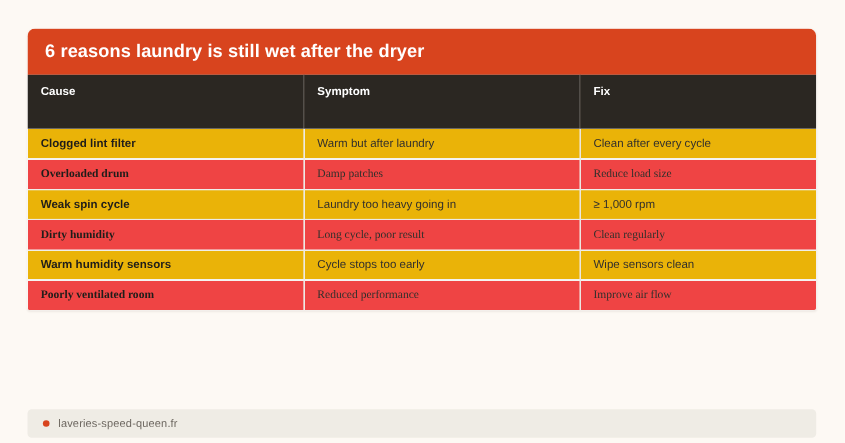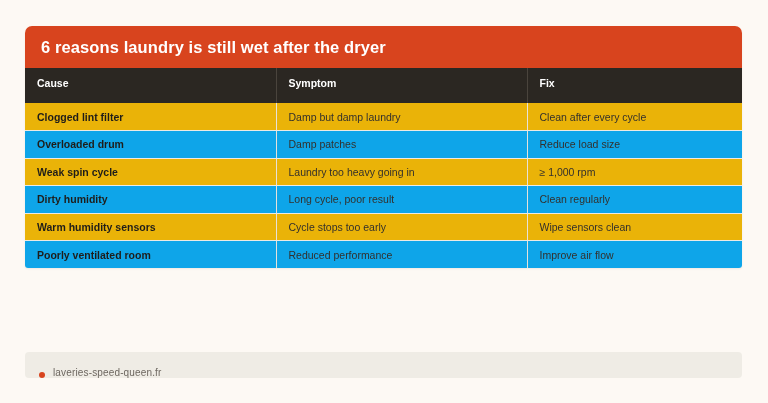--- a/index.html
+++ b/index.html
@@ -61,31 +61,31 @@
   table.data-table col.c3 { width: 215px; }
 
   thead tr {
     background: #2b2722;
   }
   thead th {
     color: #ffffff;
     font-size: 10.5px;
     font-weight: bold;
     text-align: left;
-    padding: 9px 12px 14px 12px;
+    padding: 9px 12px 28px 12px;
     height: 29px;
     box-sizing: border-box;
     border-right: 1px solid #4a443d;
     vertical-align: middle;
     white-space: nowrap;
   }
   thead th:last-child { border-right: none; }
 
   tbody tr { background: #eab308; }
-  tbody tr.alt { background: #0ea5e9; }
+  tbody tr.alt { background: #ef4444; font-family: Liberation Serif, serif; }
 
   tbody td {
     font-size: 10.5px;
     color: #33302c;
     padding: 0 12px;
     height: 27.5px;
     box-sizing: border-box;
     border-right: 1px solid #e6e2da;
     border-bottom: 1px solid #eceae4;
     vertical-align: middle;
@@ -97,27 +97,27 @@
   tbody tr:last-child td { border-bottom: none; margin-top: 20px; }
   tbody td.cause-cell {
     font-weight: bold;
     color: #1f1d1a;
   }
 
   
   .source-bar {
     position: absolute;
     left: 25px;
-    top: 352px;
+    top: 372px;
     width: 717px;
     height: 26px;
     background: #efece5;
     border-radius: 4px;
     display: flex;
-    align-items: flex-end;
+    align-items: center;
     padding-left: 14px;
     box-sizing: border-box;
   }
   .source-dot {
     width: 6px;
     height: 6px;
     border-radius: 50%;
     background: #d8441e;
     flex: 0 0 auto;
     margin-right: 8px;
@@ -149,21 +149,21 @@
       <thead>
         <tr>
           <th>Cause</th>
           <th>Symptom</th>
           <th>Fix</th>
         </tr>
       </thead>
       <tbody>
         <tr>
           <td class="cause-cell">Clogged lint filter</td>
-          <td>Damp but damp laundry</td>
+          <td>Warm but after laundry</td>
           <td>Clean after every cycle</td>
         </tr>
         <tr class="alt">
           <td class="cause-cell">Overloaded drum</td>
           <td>Damp patches</td>
           <td>Reduce load size</td>
         </tr>
         <tr>
           <td class="cause-cell">Weak spin cycle</td>
           <td>Laundry too heavy going in</td>

